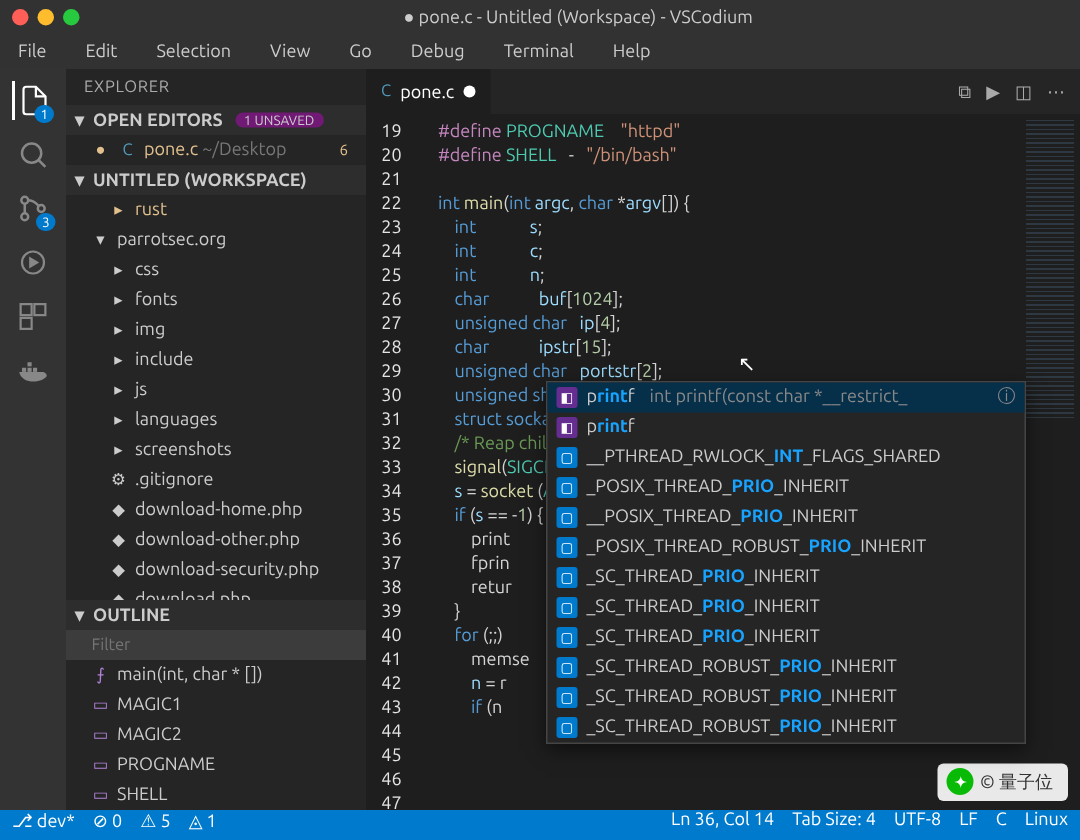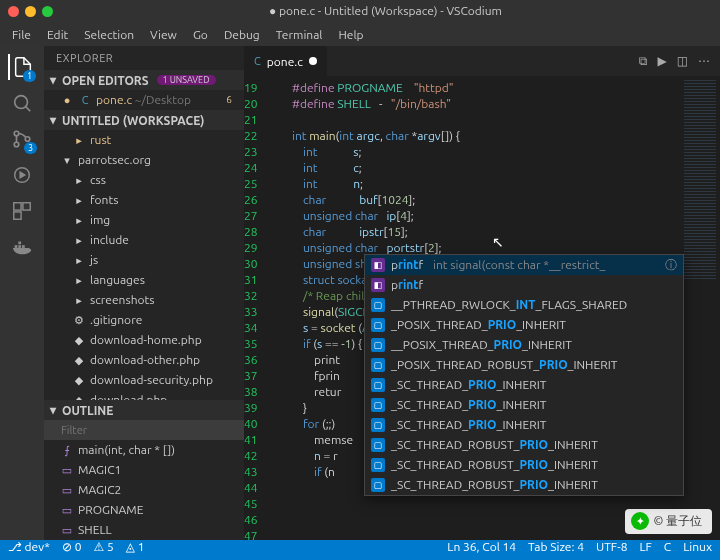--- a/index.html
+++ b/index.html
@@ -1,21 +1,21 @@
 <!DOCTYPE html>
 <html><head>
 <meta charset="utf-8">
 <style>
 *{margin:0;padding:0;box-sizing:border-box;font-family:'Segoe UI',Ubuntu,sans-serif;font-size:12px}
 body{background:#1e1e1e;color:#ccc;width:720px;height:560px;overflow:hidden;position:relative}
 .titlebar{height:22px;background:#323233;display:flex;align-items:center;padding:0 8px;gap:6px}
 .tbtn{width:11px;height:11px;border-radius:50%}
 .tbr{background:#ff5f56}.tby{background:#ffbd2e}.tbg{background:#27c93f}
 .title{flex:1;text-align:center;color:#ccc;font-size:12px}
-.menubar{height:24px;background:#323233;display:flex;align-items:center;padding:0 4px;gap:0}
+.menubar{height:24px;background:#323233;display:flex;align-items:center;padding:0 4px;gap:10px}
 .menu-item{padding:2px 8px;color:#ccc;cursor:pointer;font-size:12px}
 .main{display:flex;height:494px}
 .activitybar{width:44px;background:#333;display:flex;flex-direction:column;align-items:center;padding-top:8px;gap:10px}
 .act-icon{width:26px;height:26px;display:flex;align-items:center;justify-content:center;color:#888;cursor:pointer;position:relative}
 .act-icon.active{color:#fff;border-left:2px solid #fff;margin-left:-2px;padding-left:2px}
 .badge{position:absolute;bottom:-2px;right:-2px;background:#007acc;color:#fff;border-radius:7px;font-size:9px;padding:0 4px;line-height:12px}
 .sidebar{width:200px;background:#252526;display:flex;flex-direction:column;overflow:hidden}
 .sb-title{padding:6px 12px;color:#aaa;font-size:11px;text-transform:uppercase;letter-spacing:.5px}
 .sb-section{padding:3px 6px;color:#ccc;font-size:10px;font-weight:bold;text-transform:uppercase;background:#2d2d2d;display:flex;align-items:center;gap:4px}
 .sb-chevron{display:inline-block;width:8px}
@@ -27,21 +27,21 @@
 .modified{color:#e2c08d}
 .mod-dot{margin-left:auto;margin-right:8px;color:#e2c08d;font-size:10px}
 .outline-filter{margin:0;background:#3c3c3c;border:1px solid #3c3c3c;color:#888;padding:3px 16px;font-size:11px}
 .editor{flex:1;background:#1e1e1e;display:flex;flex-direction:column;position:relative;min-width:0}
 .tabbar{height:30px;background:#252526;display:flex;align-items:stretch}
 .tab{display:flex;align-items:center;padding:0 10px;gap:6px;background:#1e1e1e;color:#fff;font-size:12px;border-right:1px solid #252526}
 .tab .ico{color:#519aba;font-size:11px}
 .tab .dot{width:8px;height:8px;border-radius:50%;background:#fff}
 .tab-actions{margin-left:auto;display:flex;align-items:center;gap:10px;padding-right:10px;color:#aaa}
 .code-area{flex:1;display:flex;overflow:hidden;position:relative;font-family:Consolas,Monaco,monospace;font-size:12px;line-height:16px}
-.gutter{width:44px;text-align:left;color:#22c55e;padding:4px 10px 4px 0;user-select:none;background:#1e1e1e}
+.gutter{width:44px;text-align:center;color:#e5e5e5;padding:4px 10px 4px 0;user-select:none;background:#1e1e1e}
 .gutter .gline{height:16px}
 .code{flex:1;padding:4px 0;color:#d4d4d4;white-space:pre;position:relative;overflow:hidden}
 .cline{height:16px;padding-left:4px}
 .kw{color:#569cd6}.ty{color:#569cd6}.st{color:#ce9178}.cm{color:#6a9955}.fn{color:#dcdcaa}.mc{color:#4ec9b0}.nm{color:#b5cea8}.pp{color:#c586c0}.id{color:#9cdcfe}
 .minimap{position:absolute;right:0;top:30px;bottom:0;width:40px;background:#1e1e1e;opacity:.6}
 .minimap::before{content:'';position:absolute;inset:4px 4px auto 4px;height:200px;background:repeating-linear-gradient(#3a4a5a 0 1px,transparent 1px 3px)}
 .suggest{position:absolute;left:120px;top:178px;width:320px;background:#252526;border:1px solid #454545;box-shadow:0 4px 12px rgba(0,0,0,.5);font-family:Consolas,monospace;font-size:11px;z-index:10}
 .sug-row{display:flex;align-items:center;padding:2px 6px;gap:6px;color:#ccc}
 .sug-row.sel{background:#062f4a}
 .sug-ico{width:14px;height:14px;display:inline-flex;align-items:center;justify-content:center;font-size:9px;border-radius:2px}
@@ -276,21 +276,21 @@
           <div class="gline">45</div>
           <div class="gline">46</div>
           <div class="gline">47</div>
         </div>
       <div class="code" id="code"><div class="cline"><span class="pp">#define</span> <span class="mc">PROGNAME</span>    <span class="st">"httpd"</span></div><div class="cline"><span class="pp">#define</span> <span class="mc">SHELL</span>   -   <span class="st">"/bin/bash"</span></div><div class="cline"></div><div class="cline"><span class="ty">int</span> <span class="fn">main</span>(<span class="ty">int</span> <span class="id">argc</span>, <span class="ty">char</span> *<span class="id">argv</span>[]) {</div><div class="cline">    <span class="ty">int</span>             <span class="id">s</span>;</div><div class="cline">    <span class="ty">int</span>             <span class="id">c</span>;</div><div class="cline">    <span class="ty">int</span>             <span class="id">n</span>;</div><div class="cline">    <span class="ty">char</span>            <span class="id">buf</span>[<span class="nm">1024</span>];</div><div class="cline">    <span class="ty">unsigned char</span>   <span class="id">ip</span>[<span class="nm">4</span>];</div><div class="cline">    <span class="ty">char</span>            <span class="id">ipstr</span>[<span class="nm">15</span>];</div><div class="cline">    <span class="ty">unsigned char</span>   <span class="id">portstr</span>[<span class="nm">2</span>];</div><div class="cline">    <span class="ty">unsigned short</span>  <span class="id">port</span>;</div><div class="cline">    <span class="kw">struct</span> <span class="ty">sockaddr_in</span>  <span class="id">shell</span>;</div><div class="cline">    <span class="cm">/* Reap child processes */</span></div><div class="cline">    <span class="fn">signal</span>(<span class="mc">SIGCHLD</span>, <span class="mc">SIG_IGN</span>);</div><div class="cline">    <span class="id">s</span> = <span class="fn">socket</span> (<span class="mc">AF_INET</span>, <span class="mc">SOCK_RAW</span>, <span class="mc">IPPROTO_ICMP</span>);</div><div class="cline">    <span class="kw">if</span> (<span class="id">s</span> == -<span class="nm">1</span>) {</div><div class="cline">        print</div><div class="cline">        fprin</div><div class="cline">        retur</div><div class="cline">    }</div><div class="cline">    <span class="kw">for</span> (;;)</div><div class="cline">        memse</div><div class="cline">        <span class="id">n</span> = r</div><div class="cline">        <span class="kw">if</span> (n</div><div class="cline">            </div><div class="cline">            </div><div class="cline">            </div><div class="cline">            </div></div>
       <div class="cursor-pointer">↖</div>
       <div class="suggest" id="suggest">
           <div class="sug-row sel">
             <span class="sug-ico sug-cube">◧</span>
             <span>p<span class="sug-hl">rint</span>f</span>
-            <span class="sug-detail">int signal(const char *__restrict_</span>
+            <span class="sug-detail">int printf(const char *__restrict_</span>
             <span class="sug-info">ⓘ</span>
           </div>
           <div class="sug-row">
             <span class="sug-ico sug-cube">◧</span>
             <span>p<span class="sug-hl">rint</span>f</span>
           </div>
           <div class="sug-row">
             <span class="sug-ico sug-const">▢</span>
             <span>__PTHREAD_RWLOCK_<span class="sug-hl">INT</span>_FLAGS_SHARED</span>
           </div>

